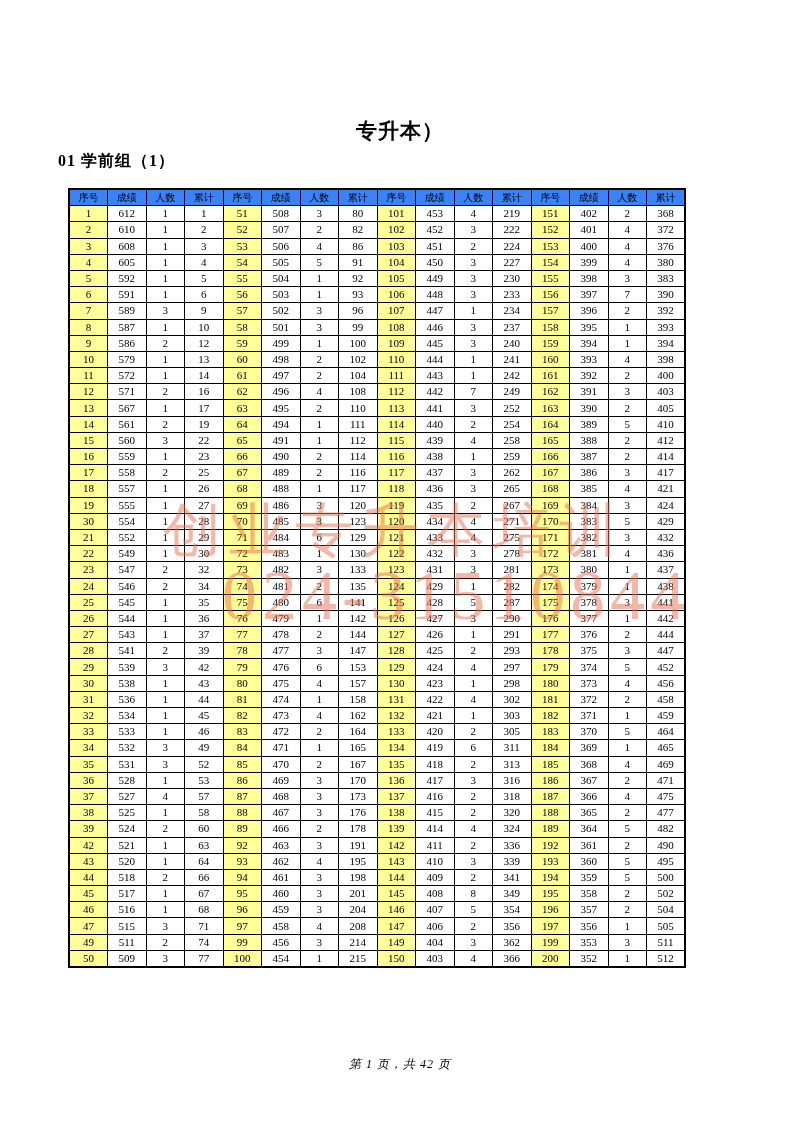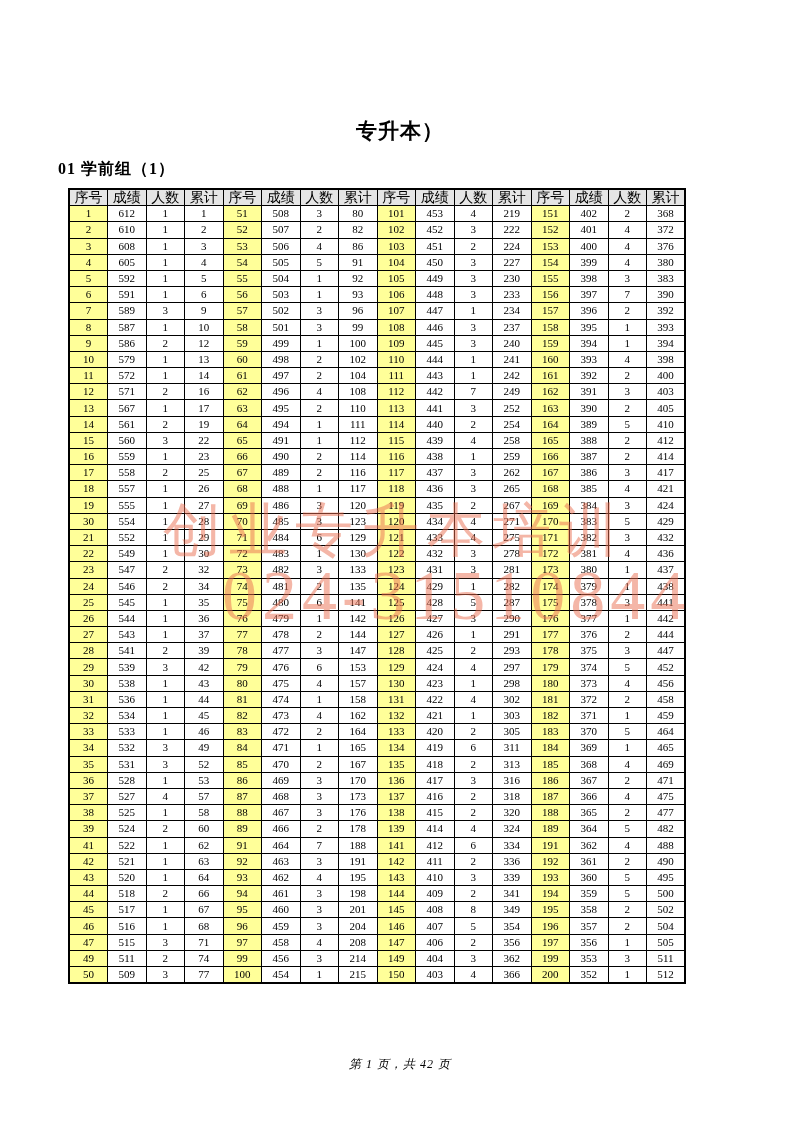--- a/index.html
+++ b/index.html
@@ -11,40 +11,40 @@
     font-family:"Liberation Serif","DejaVu Serif",serif;
     color:#000;
   }
   .doc-title{
     position:absolute;top:82px;left:50px;width:700px;
     text-align:center;font-size:21px;font-weight:bold;
     line-height:33px;letter-spacing:1px;
   }
   .section-heading{
     position:absolute;top:151px;left:58px;
-    font-size:16px;font-weight:bold;letter-spacing:1px;margin-top:8px;
+    font-size:16px;font-weight:bold;letter-spacing:1px;
   }
   table.score-table{
     position:absolute;left:68px;top:188px;
     width:618px;
     border-collapse:collapse;table-layout:fixed;
     border:2px solid #000;
   }
   .score-table th,.score-table td{
     border:1.5px solid #000;
     height:15.2px;
     padding:0;
     text-align:center;vertical-align:middle;
     font-size:11px;line-height:1;
     font-family:"Liberation Serif","DejaVu Serif",serif;
     overflow:hidden;white-space:nowrap;
   }
   .score-table th{
-    background:#e5e5e5;
-    font-weight:normal;font-size:14px;
+    background:#3b82f6;
+    font-weight:normal;font-size:10px;
   }
   .score-table td.c-idx{background:#ffff99;}
   .watermark{
     position:absolute;left:0;top:0;width:800px;height:1131px;
     pointer-events:none;z-index:5;
   }
   .wm-line1{
     position:absolute;left:163px;top:492px;
     font-size:58px;letter-spacing:8px;
     color:rgba(233,110,80,0.5);
@@ -789,38 +789,20 @@
         <td class="c-idx">139</td>
         <td>414</td>
         <td>4</td>
         <td>324</td>
         <td class="c-idx">189</td>
         <td>364</td>
         <td>5</td>
         <td>482</td>
       </tr>
       <tr>
-        <td class="c-idx">41</td>
-        <td>522</td>
-        <td>1</td>
-        <td>62</td>
-        <td class="c-idx">91</td>
-        <td>464</td>
-        <td>7</td>
-        <td>188</td>
-        <td class="c-idx">141</td>
-        <td>412</td>
-        <td>6</td>
-        <td>334</td>
-        <td class="c-idx">191</td>
-        <td>362</td>
-        <td>4</td>
-        <td>488</td>
-      </tr>
-      <tr>
         <td class="c-idx">42</td>
         <td>521</td>
         <td>1</td>
         <td>63</td>
         <td class="c-idx">92</td>
         <td>463</td>
         <td>3</td>
         <td>191</td>
         <td class="c-idx">142</td>
         <td>411</td>

